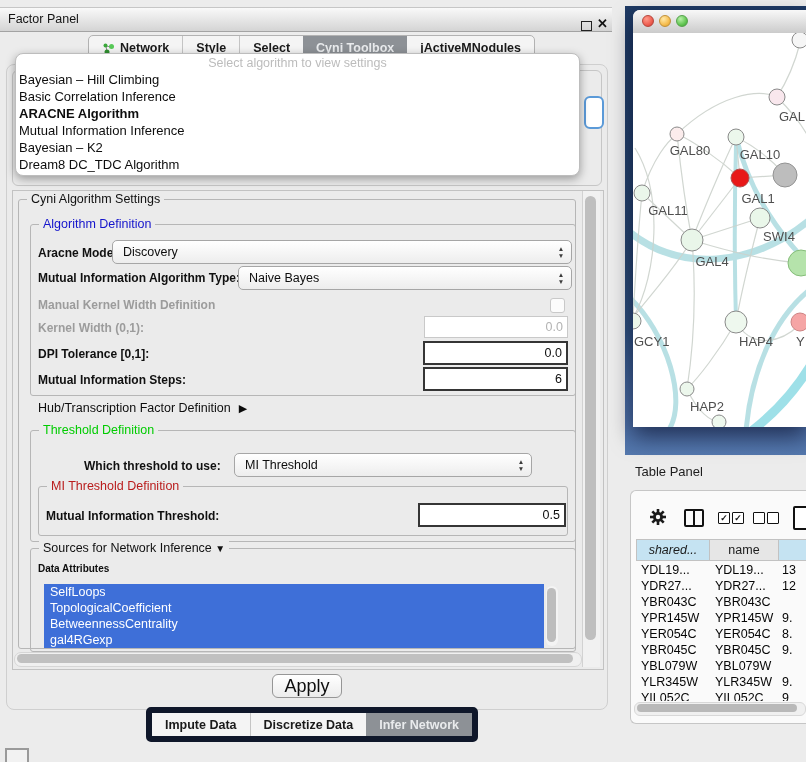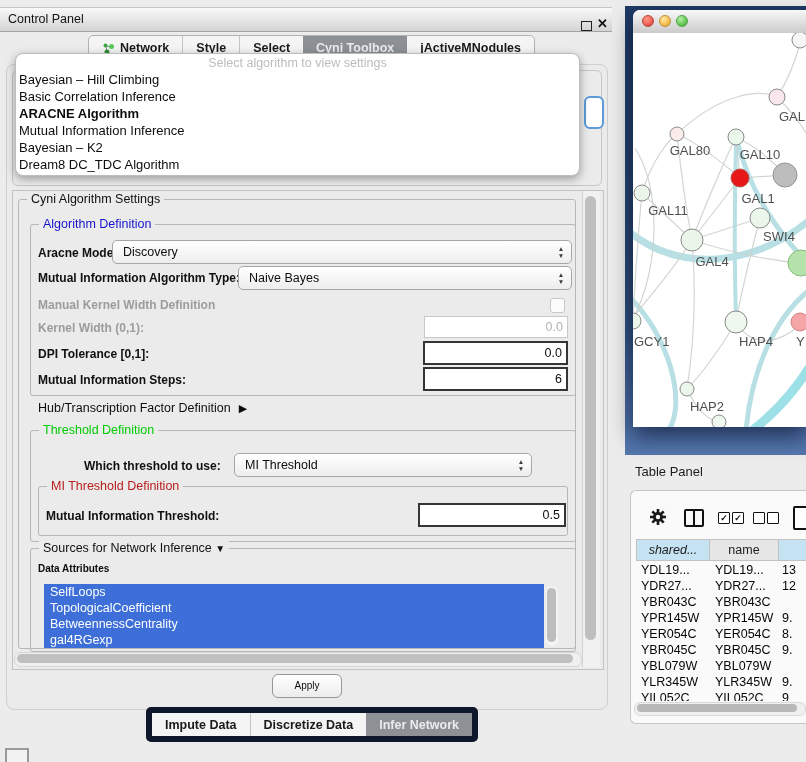--- a/index.html
+++ b/index.html
@@ -63,21 +63,21 @@
   
   #attr-label{left:38px;top:563px;font-size:10px;font-weight:bold;color:#0d0d0d;z-index:3;}
   #attr-list{left:44px;top:584px;width:500px;height:64px;background:#fff;overflow:hidden;z-index:3;}
   .attr-item{height:16px;line-height:16px;font-size:12.5px;color:#fff;padding-left:6px;}
   #attr-scroll{left:546px;top:586px;width:12px;height:60px;background:#f4f4f4;border-radius:6px;z-index:3;}
   #attr-thumb{left:547px;top:588px;width:9px;height:54px;background:#bdbdbd;border-radius:5px;z-index:4;}
   #h-scroll-track{left:14px;top:652px;width:566px;height:13px;background:#f0f0f0;
     border:1px solid #d6d6d6;border-radius:7px;}
   #h-scroll-thumb{left:17px;top:654px;width:556px;height:9px;background:#c0c0c0;border-radius:5px;}
   #apply-btn{left:272px;top:674px;width:68px;height:22px;background:linear-gradient(#ffffff,#ececec);
-    border:1px solid #969696;border-radius:6px;font-size:10px;color:#0d0d0d;
+    border:1px solid #969696;border-radius:6px;font-size:18px;color:#0d0d0d;
     text-align:center;line-height:22px;}
   #bottom-tabbar{left:146px;top:707px;height:23px;display:flex;background:#f4f4f4;
     border:6px solid #0f172a;border-radius:5px;overflow:hidden;}
   #mini-icon{left:5px;top:748px;width:20px;height:16px;border:2px solid #9a9a9a;background:#f2f2f2;}
   
   #desktop{left:625px;top:6px;width:181px;height:449px;
     background:linear-gradient(180deg,#1e3a64 0%,#27456f 55%,#2e4f7d 72%,#46689e 88%,#5478ae 100%);}
   #mac-window{left:633px;top:10px;width:173px;height:417px;border-radius:7px 0 0 0;
     overflow:hidden;background:#fff;box-shadow:0 10px 22px rgba(0,0,25,.55);}
   #mw-titlebar{position:absolute;left:0;top:0;width:100%;height:23px;
@@ -109,21 +109,21 @@
   .c1{width:69px;padding-left:5px;box-sizing:border-box;}
   .c2{width:27px;padding-left:3px;box-sizing:border-box;}
   #t-h-track{left:634px;top:702px;width:170px;height:12px;background:#f0f0f0;
     border:1px solid #d8d8d8;border-radius:6px;}
   #t-h-thumb{left:637px;top:704px;width:160px;height:8px;background:#b9b9b9;border-radius:4px;}
 </style>
 </head>
 <body>
 
 <div class="abs" id="cp-titlebar">
-  <div class="abs" id="cp-title">Control Panel</div>
+  <div class="abs" id="cp-title">Factor Panel</div>
   <div class="abs" id="cp-float"></div>
   <div class="abs" id="cp-close">✕</div>
 </div>
 
 <div class="abs" id="tabbar">
   <div class="seg">
     <svg width="13" height="13">
       <line x1="4" y1="4" x2="9" y2="5" stroke="#8a8a8a"></line>
         <line x1="4" y1="4" x2="5" y2="10" stroke="#8a8a8a"></line>
       <circle cx="3.5" cy="3.5" r="2" fill="#3aa83a"></circle>

